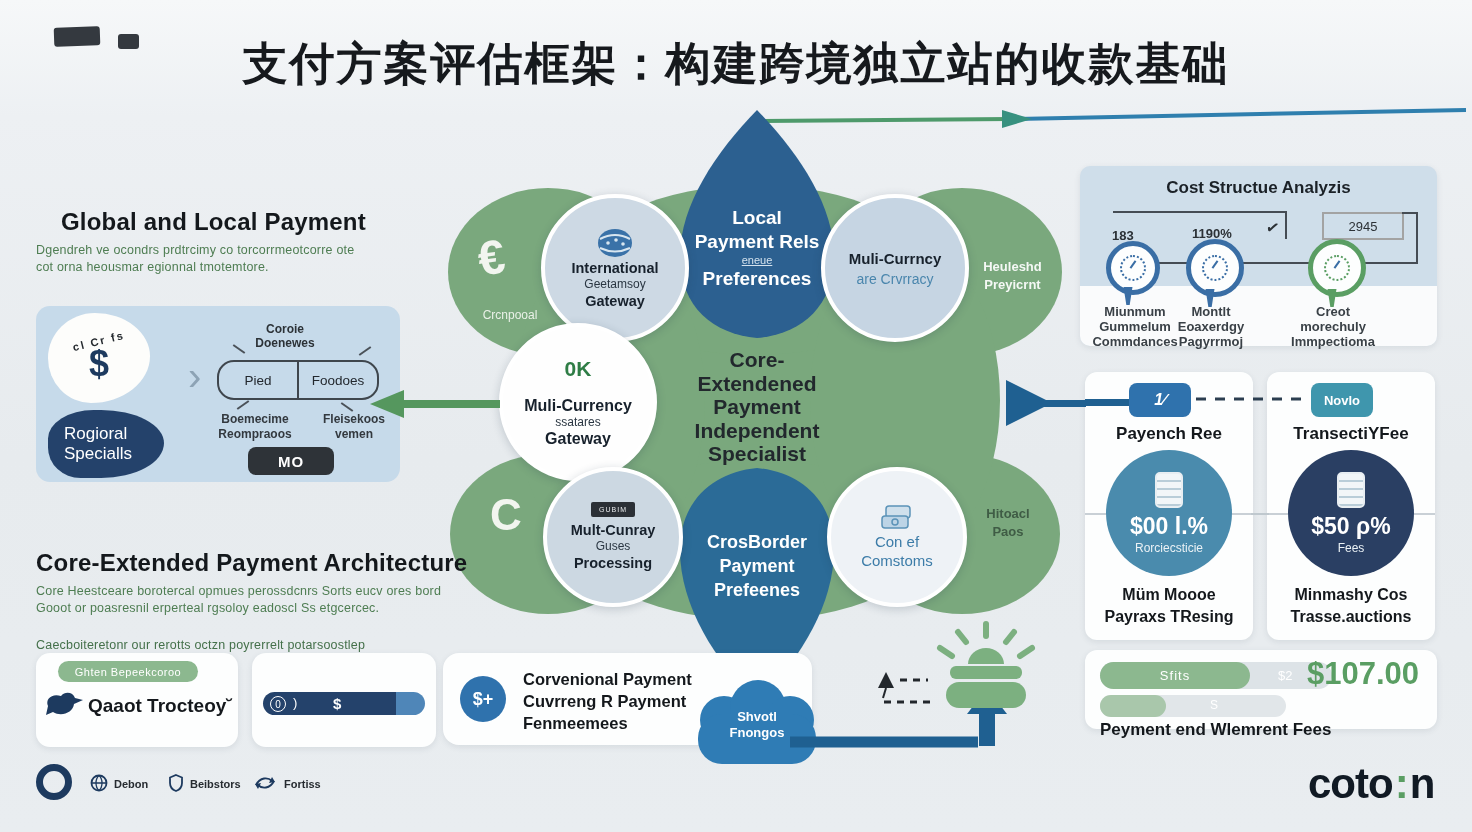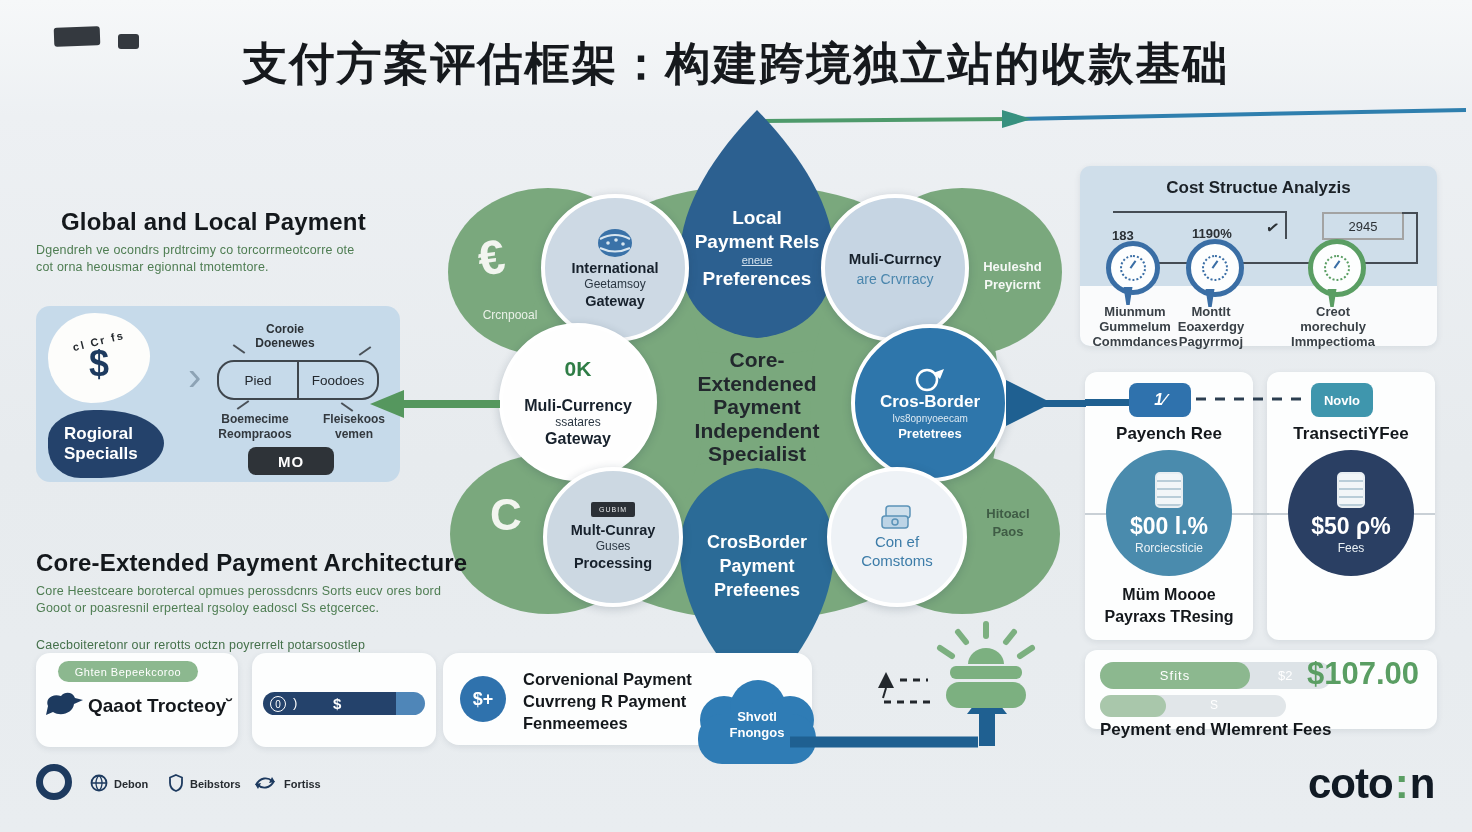--- a/index.html
+++ b/index.html
@@ -21,21 +21,21 @@
   .ldesc{position:absolute;left:36px;font-size:12.5px;color:#4e7d52;z-index:2;letter-spacing:.2px;}
   .d1{top:243px;} .d2{top:260px;} .d3{top:584px;} .d4{top:601px;} .d5{top:638px;color:#44704a;}
   .regional-card{position:absolute;left:36px;top:306px;width:364px;height:176px;
     background:#c6daea;border-radius:14px;z-index:2;}
   .coin-blob{position:absolute;left:12px;top:7px;width:102px;height:90px;background:#fdfdfb;
     border-radius:46% 54% 58% 42%/50% 48% 52% 50%;display:flex;flex-direction:column;
     align-items:center;justify-content:center;}
   .coin-arc{font-size:11px;font-weight:700;color:#23282d;transform:rotate(-14deg);letter-spacing:2px;}
   .coin-dollar{font-size:36px;font-weight:700;color:#1d3a5f;line-height:34px;}
   .navy-blob{position:absolute;left:12px;top:104px;width:116px;height:68px;background:#24426b;
-    border-radius:42% 58% 58% 30%/45% 52% 55% 48%;color:#fff;font-weight:700;font-size:17px;
+    border-radius:42% 58% 58% 30%/45% 52% 55% 48%;color:#fff;font-weight:400;font-size:17px;
     display:flex;flex-direction:column;justify-content:center;padding-left:16px;box-sizing:border-box;line-height:20px;}
   .chevron{position:absolute;left:152px;top:48px;font-size:40px;color:#8da3b5;font-weight:400;}
   .rc-toplabel{position:absolute;left:182px;top:16px;width:134px;text-align:center;
     font-size:12px;color:#2c3237;line-height:14px;font-weight:600;}
   .pill{position:absolute;left:181px;top:54px;width:158px;height:36px;border:2px solid #3f464d;
     border-radius:17px;display:flex;background:transparent;}
   .pill>div{flex:1;display:flex;align-items:center;justify-content:center;font-size:13.5px;color:#23282e;}
   .pill .pill-l{border-right:2px solid #3f464d;}
   .tick{position:absolute;width:14px;height:2px;background:#4a5158;}
   .t1{left:196px;top:42px;transform:rotate(35deg);}
@@ -312,29 +312,20 @@
     <div class="b1">Mult-Cunray</div>
     <div class="s1">Guses</div>
     <div class="b1">Processing</div>
   </div>
 
   <div class="fc c-tr">
     <div class="b1">Muli-Currncy</div>
     <div class="blu">are Crvrracy</div>
   </div>
 
-  <div class="fc c-mr">
-    <svg width="32" height="28" viewBox="0 0 32 28">
-      <circle cx="13" cy="15" r="10" fill="none" stroke="#fff" stroke-width="2.5"></circle>
-      <path d="M19,8 L30,4 L26,14 Z" fill="#fff"></path>
-    </svg>
-    <div class="b1">Cros-Border</div>
-    <div class="s1">Ivs8opnyoeecam</div>
-    <div class="b2">Pretetrees</div>
-  </div>
 
   <div class="fc c-br">
     <svg width="34" height="28" viewBox="0 0 34 28">
       <rect x="6" y="2" width="24" height="12" rx="3" fill="#cfe0ec" stroke="#5b93b8" stroke-width="1.5"></rect>
       <rect x="2" y="12" width="26" height="12" rx="3" fill="#bcd4e6" stroke="#5b93b8" stroke-width="1.5"></rect>
       <circle cx="15" cy="18" r="3" fill="none" stroke="#5b93b8" stroke-width="1.5"></circle>
     </svg>
     <div class="blu">Con ef</div>
     <div class="blu">Comstoms</div>
   </div>
@@ -407,20 +398,24 @@
   </div>
 
   <div class="feecard fee2">
     <button class="feebtn fb2">Novlo</button>
     <div class="feetitle">TransectiYFee</div>
     <div class="feeline"></div>
     <div class="feecircle fc2">
       <div class="receipt"></div>
       <div class="feeamt">$50 ρ%</div>
       <div class="feesub">Fees</div>
+    </div>
+    <div class="feecap">
+      <div>Minmashy Cos</div>
+      <div>Trasse.auctions</div>
     </div>
   </div>
 
   <div class="panel3">
     <div class="bar1">
       <div class="bar1fill">Sfits</div>
       <div class="bar1rest">$2</div>
     </div>
     <div class="bar2">
       <div class="bar2fill"></div>

